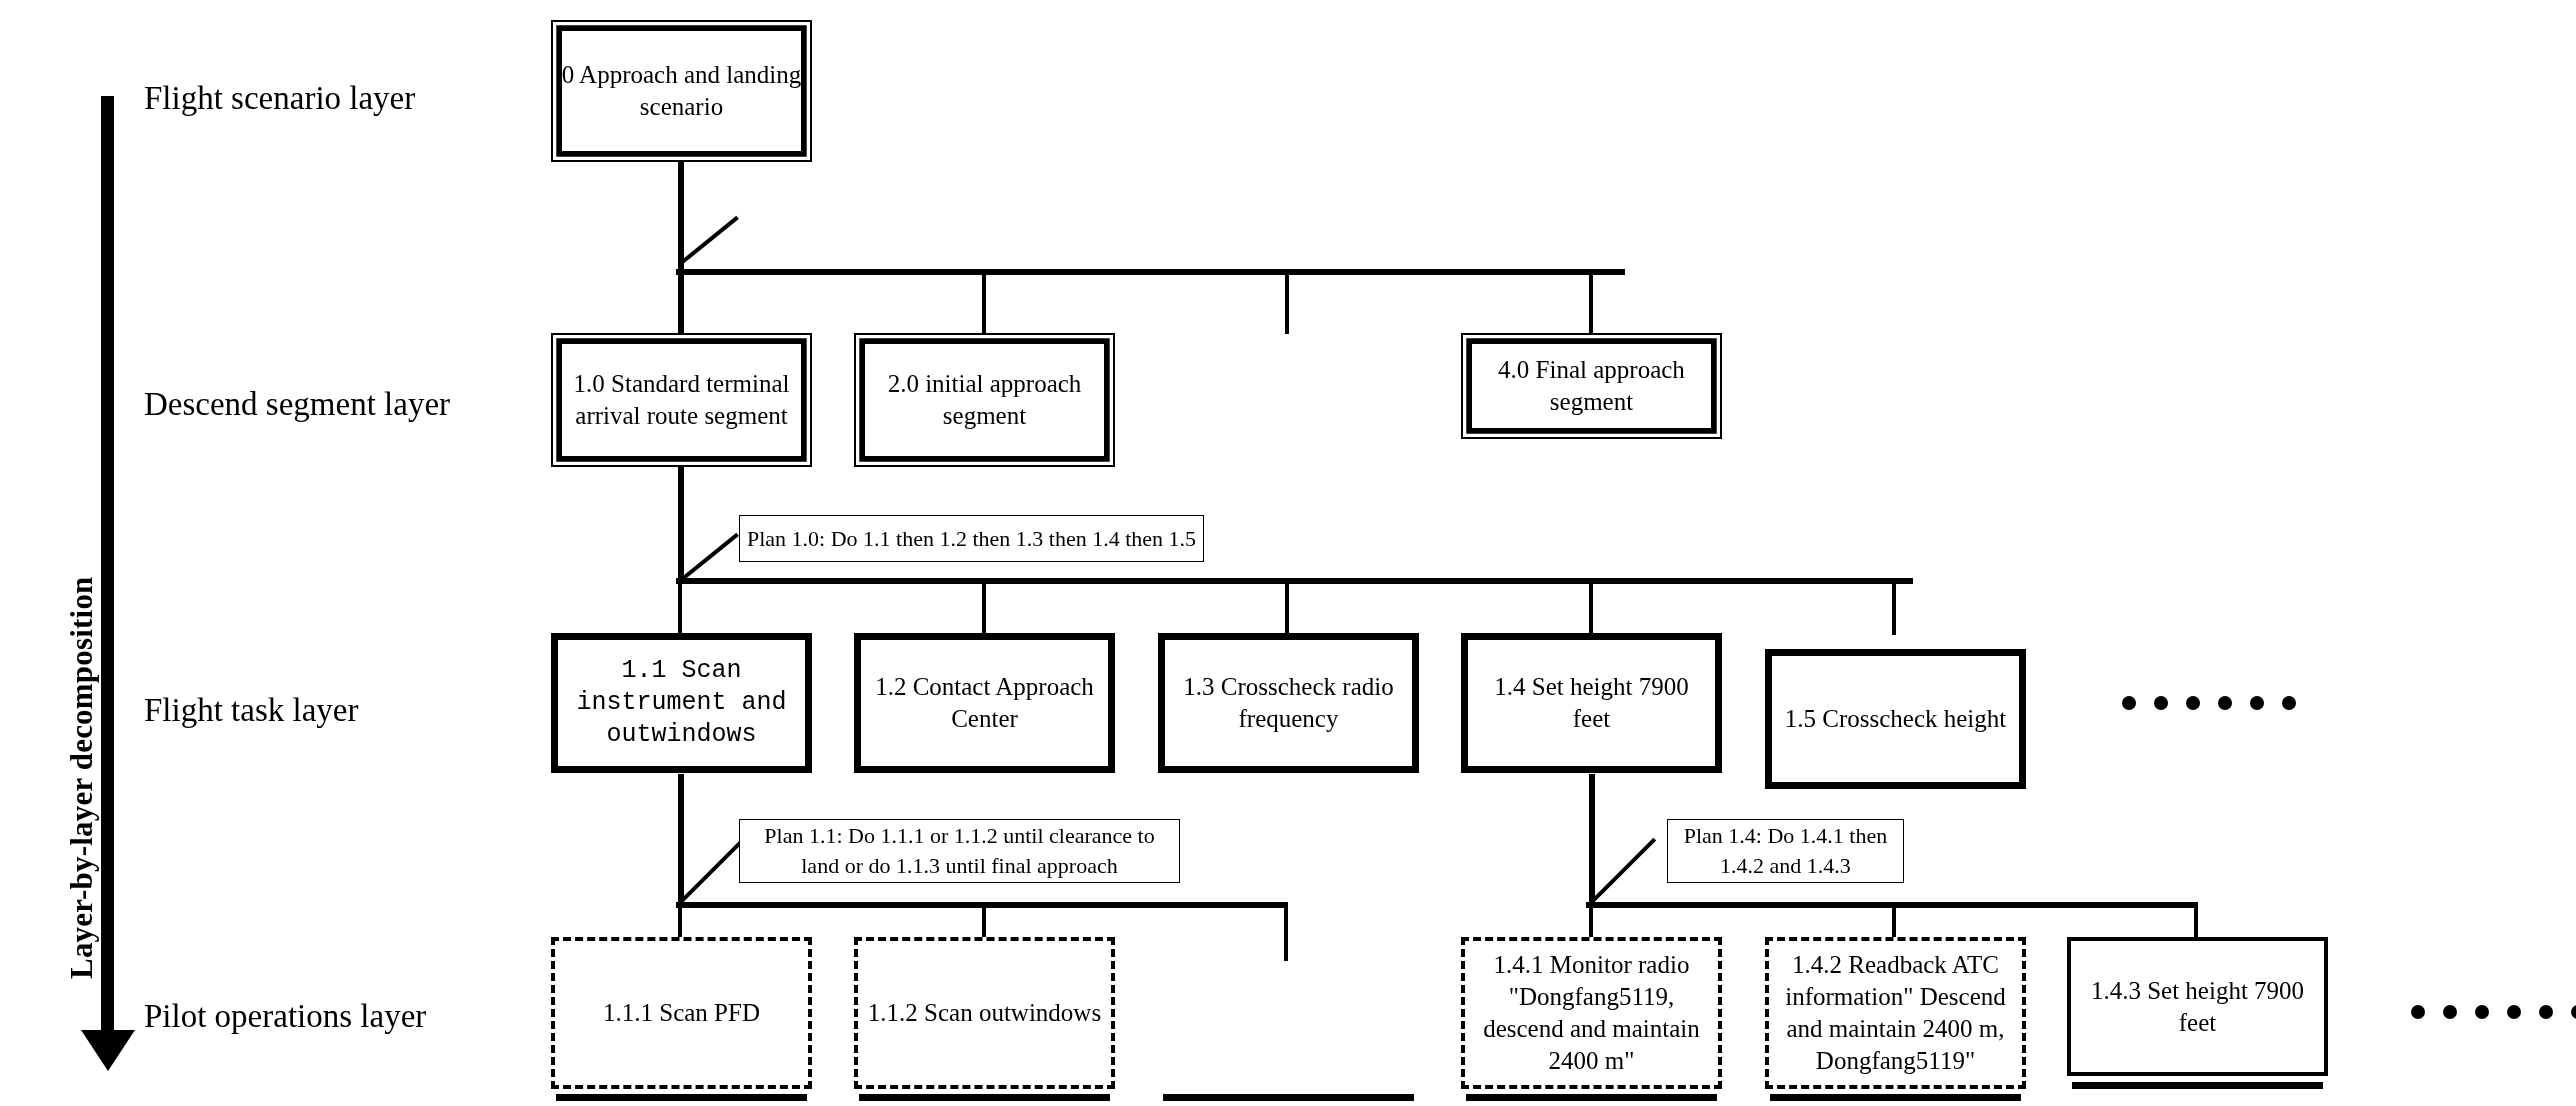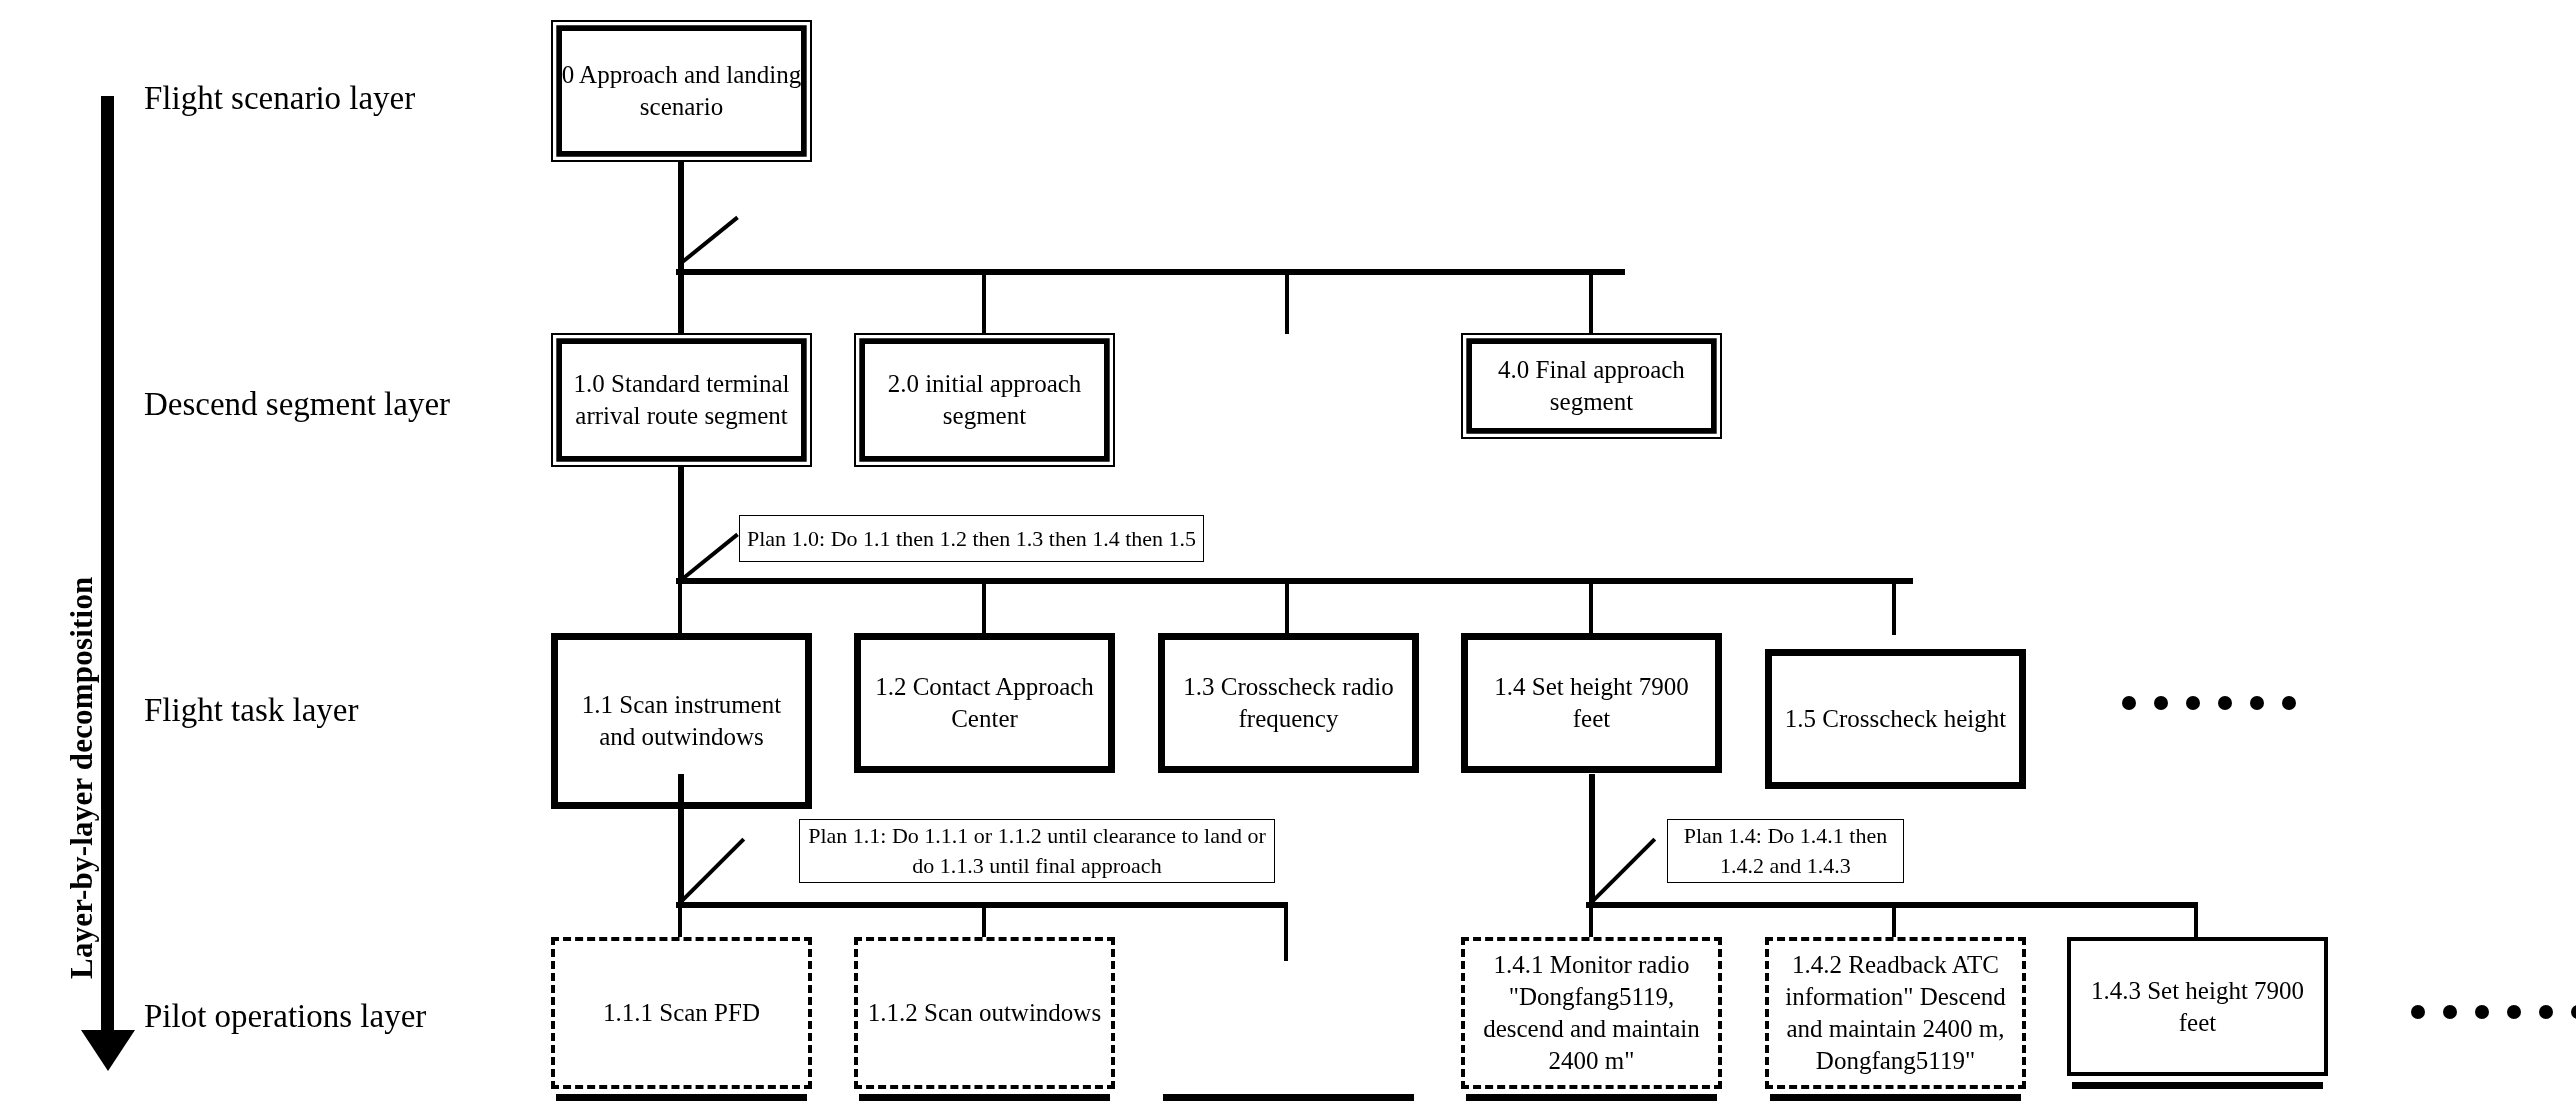--- a/index.html
+++ b/index.html
@@ -175,21 +175,21 @@
     <span class="txt">Plan 1.0: Do 1.1 then 1.2 then 1.3 then 1.4 then 1.5</span>
   </div>
 
   <div class="hline thick" style="left:676px; top:578px; width:1237px;"></div>
   <div class="vline" style="left:678px; top:578px; height:57px;"></div>
   <div class="vline" style="left:982px; top:578px; height:57px;"></div>
   <div class="vline" style="left:1285px; top:578px; height:57px;"></div>
   <div class="vline" style="left:1589px; top:578px; height:57px;"></div>
   <div class="vline" style="left:1892px; top:578px; height:57px;"></div>
 
-  <div class="node heavy" style="left:551px; top:633px; width:261px; height:176px;">
+  <div class="node heavy" style="left:551px; top:633px; width:261px; height:140px;font-family:Liberation Mono, monospace;">
     <span class="txt">1.1 Scan instrument and outwindows</span>
   </div>
   <div class="node heavy" style="left:854px; top:633px; width:261px; height:140px;">
     <span class="txt">1.2 Contact Approach Center</span>
   </div>
   <div class="node heavy" style="left:1158px; top:633px; width:261px; height:140px;">
     <span class="txt">1.3 Crosscheck  radio frequency</span>
   </div>
   <div class="node heavy" style="left:1461px; top:633px; width:261px; height:140px;">
     <span class="txt">1.4 Set height 7900 feet</span>
@@ -203,21 +203,21 @@
       <i></i>
       <i></i>
       <i></i>
       <i></i>
       <i></i>
   </div>
 
   <div class="vline thick" style="left:678px; top:774px; height:131px;"></div>
 
   <div class="plan-leader" style="left:678px; top:902px; width:91px; transform:rotate(-45deg);"></div>
-  <div class="plan" style="left:799px; top:819px; width:476px; height:64px;">
+  <div class="plan" style="left:739px; top:819px; width:441px; height:64px;">
     <span class="txt">Plan 1.1: Do 1.1.1 or 1.1.2 until clearance to land or do 1.1.3 until final approach</span>
   </div>
 
   <div class="hline thick" style="left:676px; top:902px; width:610px;"></div>
   <div class="vline" style="left:678px; top:902px; height:59px;"></div>
   <div class="vline" style="left:982px; top:902px; height:59px;"></div>
   <div class="vline" style="left:1284px; top:902px; height:59px;"></div>
 
   <div class="vline thick" style="left:1589px; top:774px; height:131px;"></div>
 

